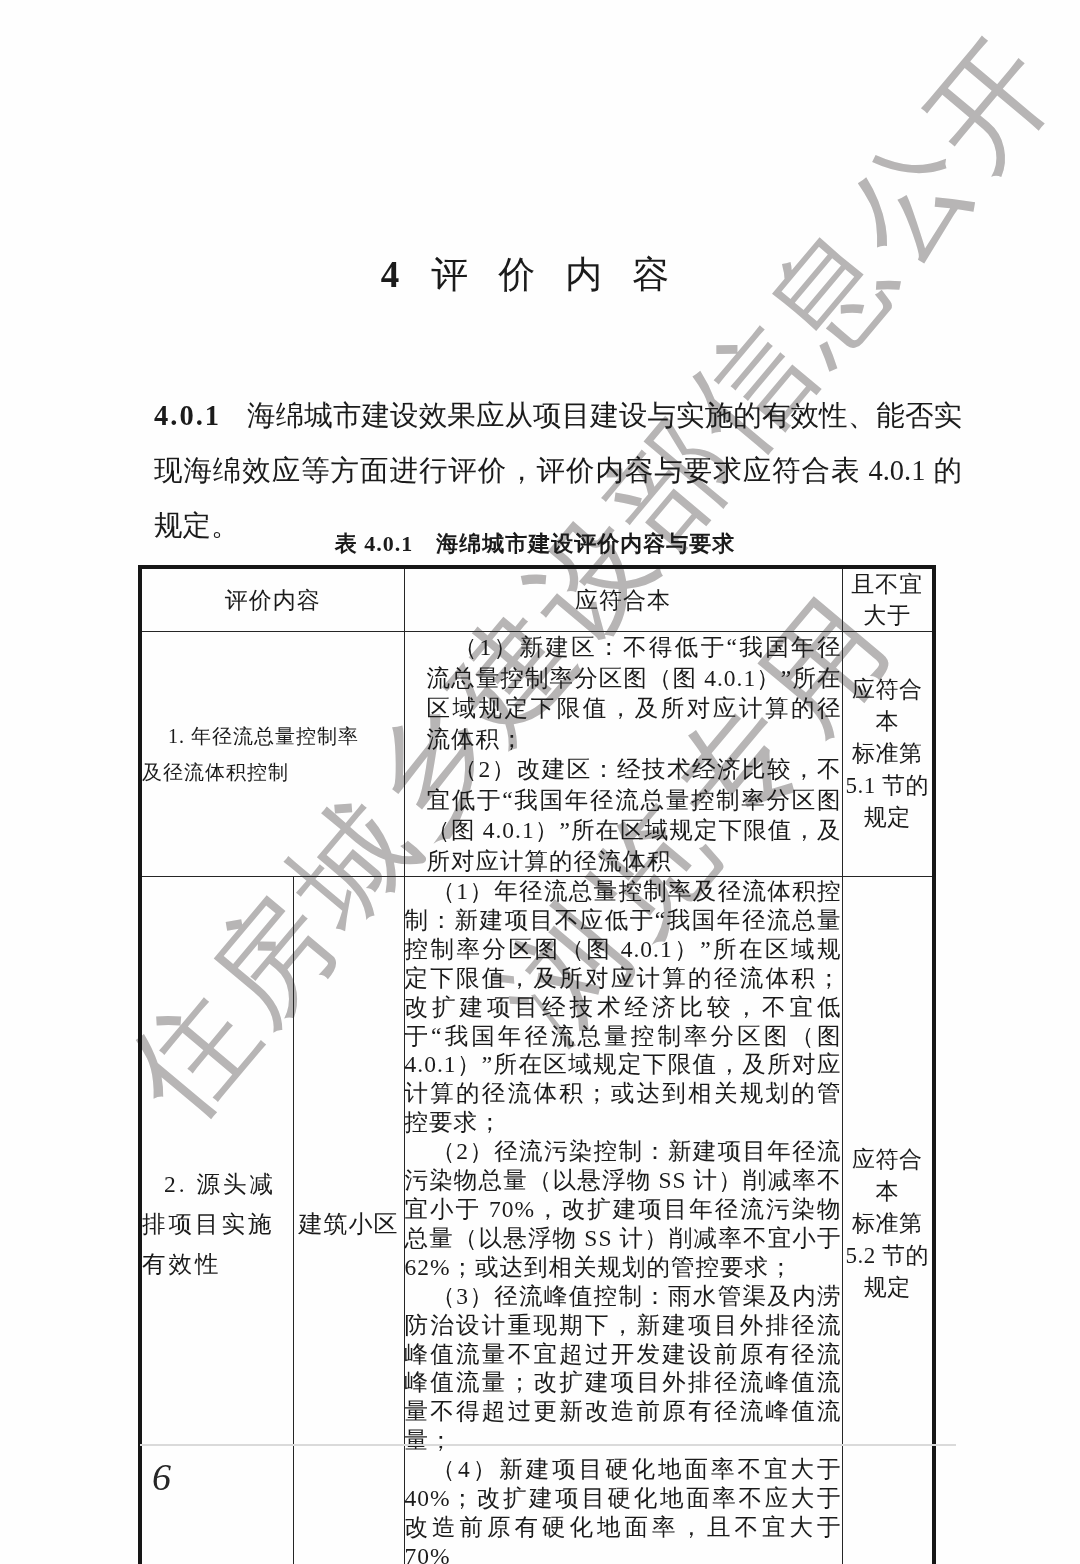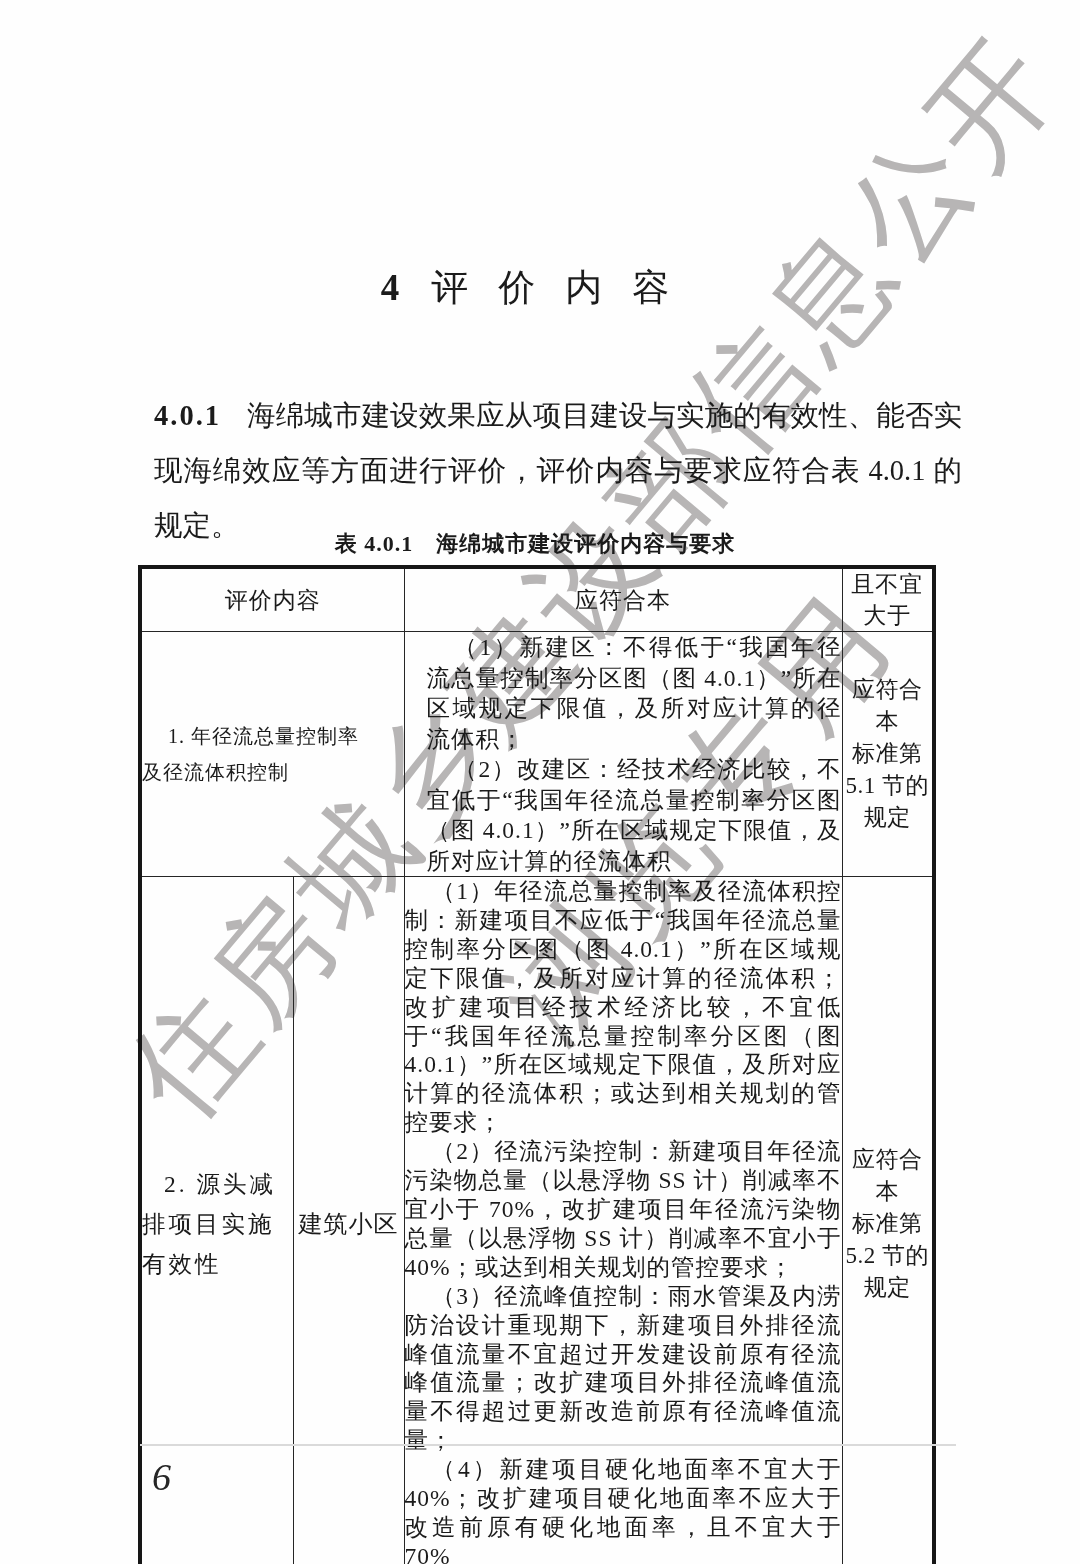--- a/index.html
+++ b/index.html
@@ -13,21 +13,21 @@
     position:absolute;z-index:1;white-space:nowrap;
     color:#b7b5b5;font-family:"Liberation Serif","DejaVu Serif",serif;
     transform:translate(-50%,-50%) rotate(-50deg);
     user-select:none;pointer-events:none;
   }
   .wm1{left:594px;top:578px;font-size:118px;letter-spacing:6px;}
   .wm2{left:700px;top:815px;font-size:120px;letter-spacing:14px;}
   
   .content{position:absolute;left:0;top:0;width:100%;height:100%;z-index:2;}
   .chapter-heading{
-    position:absolute;left:0;top:265px;width:1080px;text-align:center;
+    position:absolute;left:0;top:252px;width:1080px;text-align:center;
     font-size:37px;line-height:46px;
   }
   .chapter-number{font-weight:bold;margin-right:32px;}
   .chapter-title{letter-spacing:30px;}
   .clause{
     position:absolute;left:138px;top:372px;width:808px;
     font-size:28.5px;line-height:55px;text-align:justify;margin:16px;
   }
   .clause-number{font-weight:bold;letter-spacing:2px;margin-right:26px;}
   .table-caption{
@@ -114,21 +114,21 @@
 5.1 节的
 规定</td>
         </tr>
         <tr>
           <td class="content-cell-2 row2-h">2. 源头减
 排项目实施
 有效性</td>
           <td class="sub-cell">建筑小区</td>
           <td class="req-cell row2-req">
             <p>（1）年径流总量控制率及径流体积控制：新建项目不应低于“我国年径流总量控制率分区图（图 4.0.1）”所在区域规定下限值，及所对应计算的径流体积；改扩建项目经技术经济比较，不宜低于“我国年径流总量控制率分区图（图 4.0.1）”所在区域规定下限值，及所对应计算的径流体积；或达到相关规划的管控要求；</p>
-            <p>（2）径流污染控制：新建项目年径流污染物总量（以悬浮物 SS 计）削减率不宜小于 70%，改扩建项目年径流污染物总量（以悬浮物 SS 计）削减率不宜小于 40%；或达到相关规划的管控要求；</p>
+            <p>（2）径流污染控制：新建项目年径流污染物总量（以悬浮物 SS 计）削减率不宜小于 70%，改扩建项目年径流污染物总量（以悬浮物 SS 计）削减率不宜小于 62%；或达到相关规划的管控要求；</p>
             <p>（3）径流峰值控制：雨水管渠及内涝防治设计重现期下，新建项目外排径流峰值流量不宜超过开发建设前原有径流峰值流量；改扩建项目外排径流峰值流量不得超过更新改造前原有径流峰值流量；</p>
             <p>（4）新建项目硬化地面率不宜大于 40%；改扩建项目硬化地面率不应大于改造前原有硬化地面率，且不宜大于 70%</p>
           </td>
           <td class="method-cell">应符合本
 标准第
 5.2 节的
 规定</td>
         </tr>
       </tbody>
     </table>

